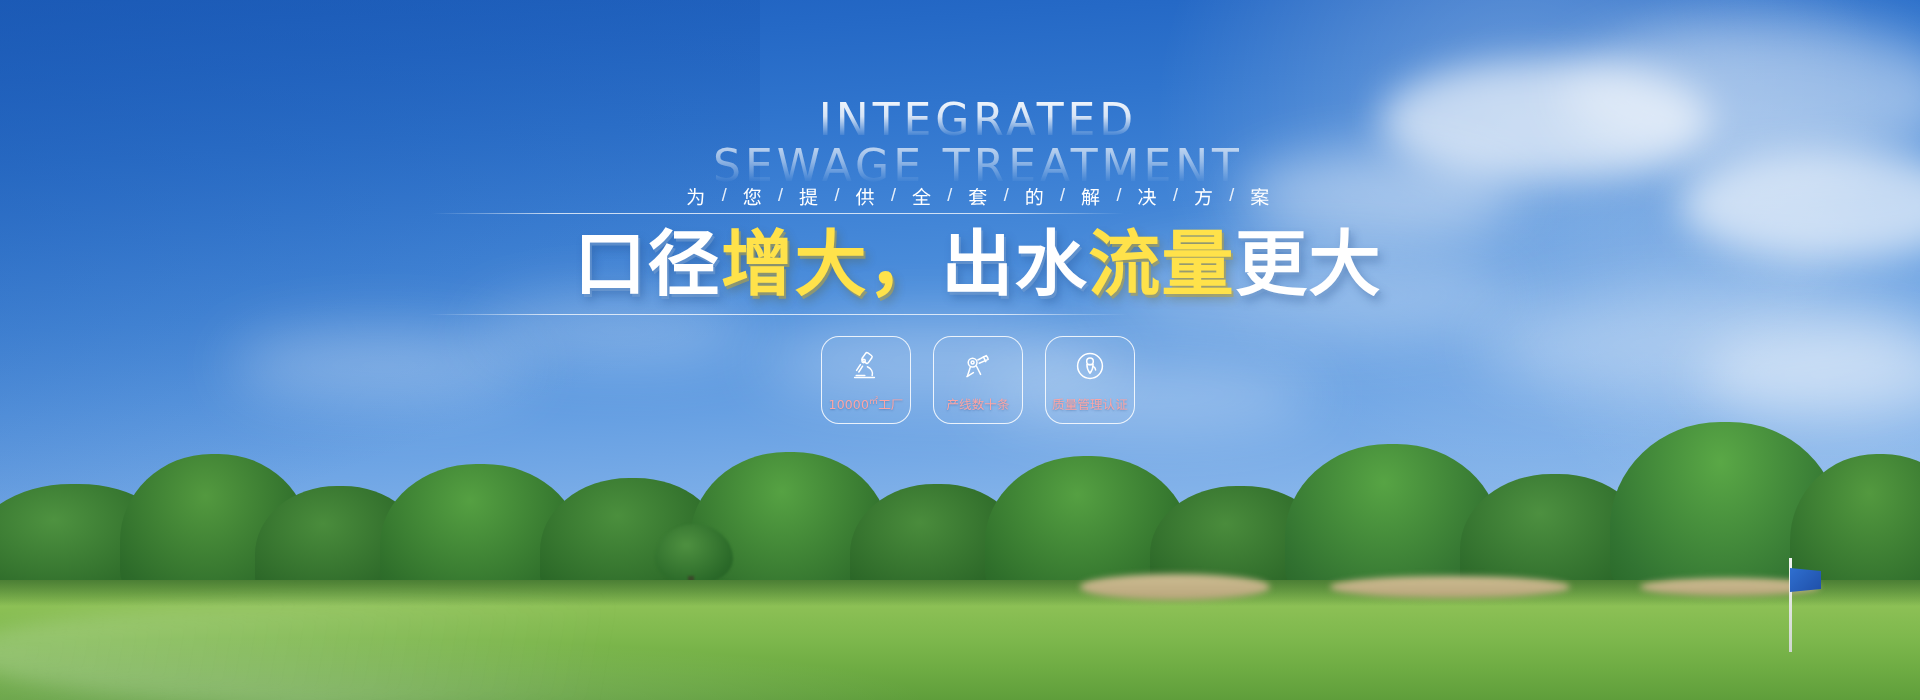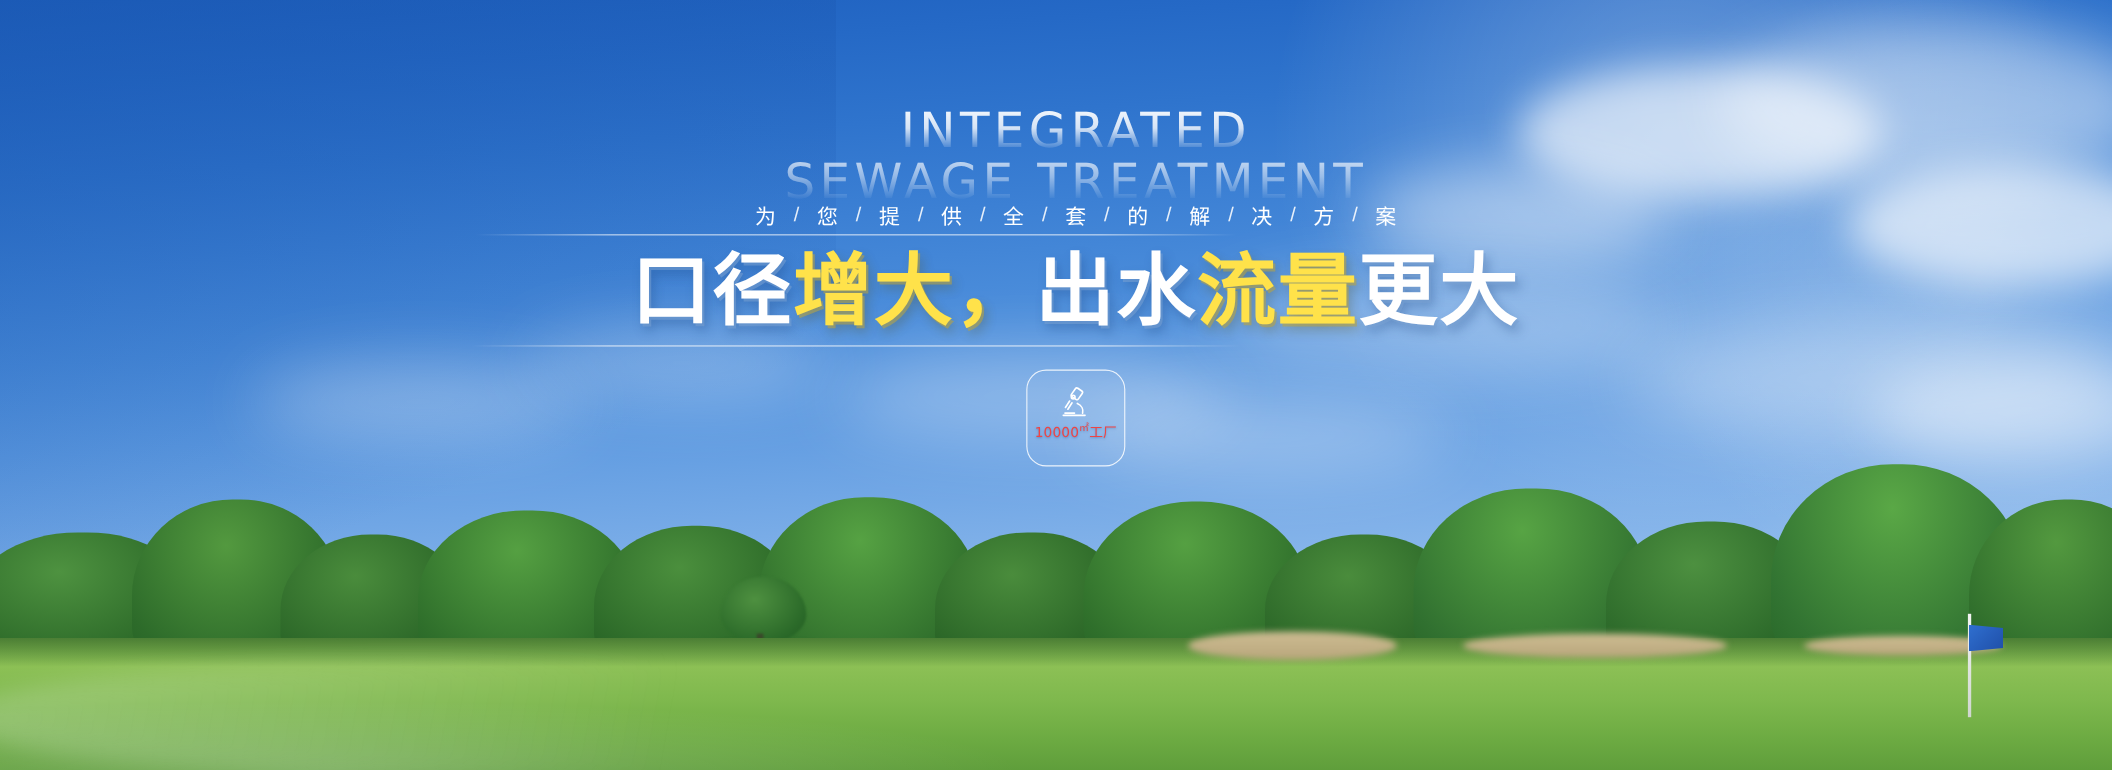--- a/index.html
+++ b/index.html
@@ -209,23 +209,23 @@
     align-items:center;justify-content:flex-start;
     padding-top:13px;
     background:rgba(255,255,255,.035);
   }
   .badge .bicon{
     width:32px;height:32px;
     display:block;
   }
   .badge .bicon svg{display:block;width:32px;height:32px;}
   .badge .blabel{
-    margin-top:0;
+    margin-top:12px;
     font-size:12.5px;
-    color:#ef4444;
+    color:#fca5a5;
     letter-spacing:.01em;
     white-space:nowrap;
     font-family:"DejaVu Sans","Liberation Sans",sans-serif;
     text-shadow:0 1px 2px rgba(20,60,120,.35);
   }
   .badge .blabel .sup{font-size:9px;vertical-align:super;}
 </style>
 </head>
 <body>
 
@@ -319,20 +319,36 @@
 
     <div class="badges" id="badges">
         <div class="badge">
           <span class="bicon">
             <svg viewBox="0 0 32 32">
               <use href="#sym-microscope-icon"></use>
             </svg>
           </span>
           <span class="blabel"><span>10000</span><span class="sup">㎡</span><span>工厂</span></span>
         </div>
+        <div class="badge">
+          <span class="bicon">
+            <svg viewBox="0 0 32 32">
+              <use href="#sym-production-line-icon"></use>
+            </svg>
+          </span>
+          <span class="blabel">产线数十条</span>
+        </div>
+        <div class="badge">
+          <span class="bicon">
+            <svg viewBox="0 0 32 32">
+              <use href="#sym-quality-certificate-icon"></use>
+            </svg>
+          </span>
+          <span class="blabel">质量管理认证</span>
+        </div>
       </div>
 
   </div>
 </div>
 
 <svg width="0" height="0" style="position:absolute" aria-hidden="true">
   <defs>
 
     <symbol id="sym-microscope-icon" viewBox="0 0 32 32">
       <g fill="none" stroke="#fff" stroke-width="1.5" stroke-linecap="round" stroke-linejoin="round">

